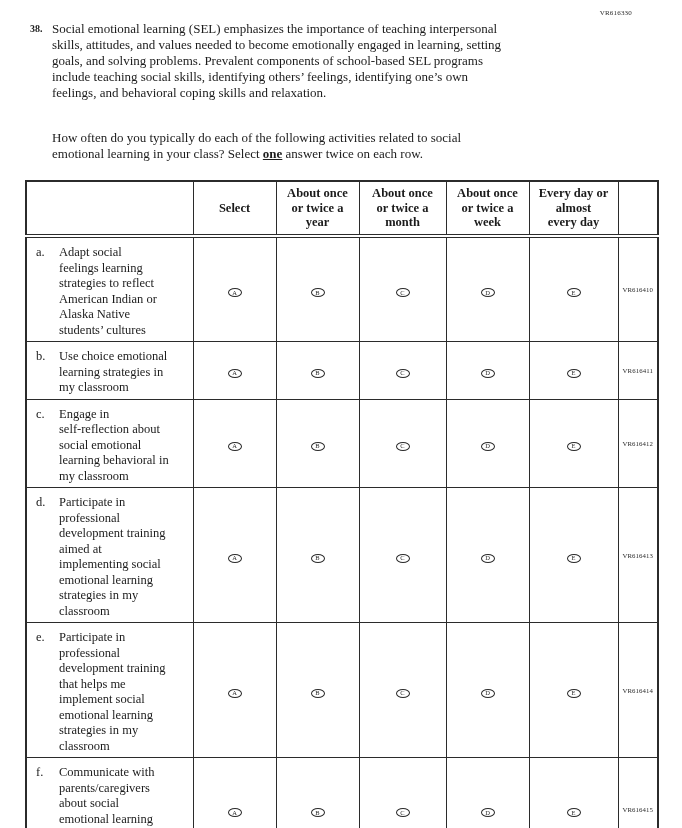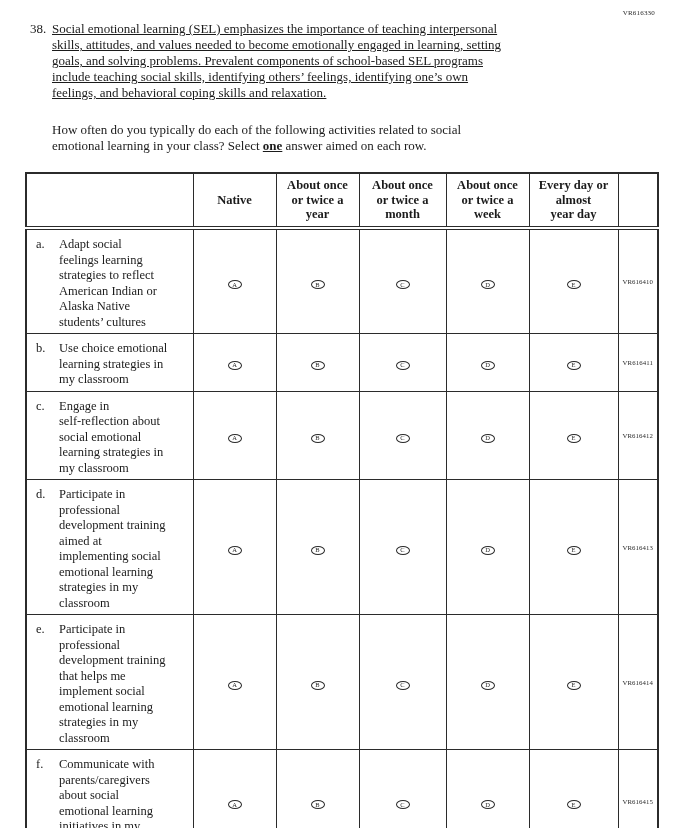--- a/index.html
+++ b/index.html
@@ -11,45 +11,44 @@
     width: 682px;
     height: 828px;
     position: relative;
     font-family: "Liberation Serif", serif;
     color: #1b1b1b;
     overflow: hidden;
   }
   .page-code {
     position: absolute;
     top: 9px;
-    right: 27px;
+    right: 50px;
     font-size: 7px;
     letter-spacing: 0.2px;
     color: #2a2a2a;
   }
   .question {
     margin: 21px 30px 0 30px;
     display: flex;
   }
   .qnum {
-    font-weight: normal;
-    font-size: 13px;
+    font-weight: bold;
+    font-size: 10px;
     width: 22px;
     flex: 0 0 22px;
     line-height: 16px;
   }
   .qtext {
     font-size: 13px;
     line-height: 16px;
     white-space: pre-line;
     width: 545px;
-    text-decoration: underline;
   }
   .prompt {
-    margin: 21px 30px 0 52px;
+    margin: 29px 30px 0 52px;
     font-size: 13px;
     line-height: 16px;
     white-space: pre-line;
     width: 545px;
   }
   .prompt b { font-weight: bold; text-decoration: underline; }
 
   table.grid {
     margin: 18px 0 0 25px;
     border-collapse: collapse;
@@ -130,48 +129,48 @@
 <div class="question">
   <span class="qnum">38.</span>
   <div class="qtext">Social emotional learning (SEL) emphasizes the importance of teaching interpersonal
 skills, attitudes, and values needed to become emotionally engaged in learning, setting
 goals, and solving problems. Prevalent components of school-based SEL programs
 include teaching social skills, identifying others’ feelings, identifying one’s own
 feelings, and behavioral coping skills and relaxation.</div>
 </div>
 
 <div class="prompt"><span>How often do you typically do each of the following activities related to social
-emotional learning in your class? Select </span><b>one</b><span> answer aimed on each row.</span></div>
+emotional learning in your class? Select </span><b>one</b><span> answer twice on each row.</span></div>
 
 <table class="grid">
   <colgroup>
     <col style="width:167px">
     <col style="width:83px">
     <col style="width:83px">
     <col style="width:87px">
     <col style="width:83px">
     <col style="width:89px">
     <col style="width:40px">
   </colgroup>
   <thead>
     <tr class="hdr">
       <th></th>
-      <th>Native</th>
+      <th>Select</th>
       <th>About once
 or twice a
 year</th>
       <th>About once
 or twice a
 month</th>
       <th>About once
 or twice a
 week</th>
       <th>Every day or
 almost
-year day</th>
+every day</th>
       <th></th>
     </tr>
   </thead>
   <tbody>
     <tr class="r-a">
       <td class="stub">
         <div class="stubflex">
           <span class="letter">a.</span>
           <span class="lbl">Adapt social
 feelings learning
@@ -204,21 +203,21 @@
       <td class="opt"><span class="bubble">E</span></td>
       <td class="code">VR616411</td>
     </tr>
     <tr class="r-c">
       <td class="stub">
         <div class="stubflex">
           <span class="letter">c.</span>
           <span class="lbl">Engage in
 self-reflection about
 social emotional
-learning strategies in
+learning behavioral in
 my classroom</span>
         </div>
       </td>
       <td class="opt"><span class="bubble">A</span></td>
       <td class="opt"><span class="bubble">B</span></td>
       <td class="opt"><span class="bubble">C</span></td>
       <td class="opt"><span class="bubble">D</span></td>
       <td class="opt"><span class="bubble">E</span></td>
       <td class="code">VR616412</td>
     </tr>

